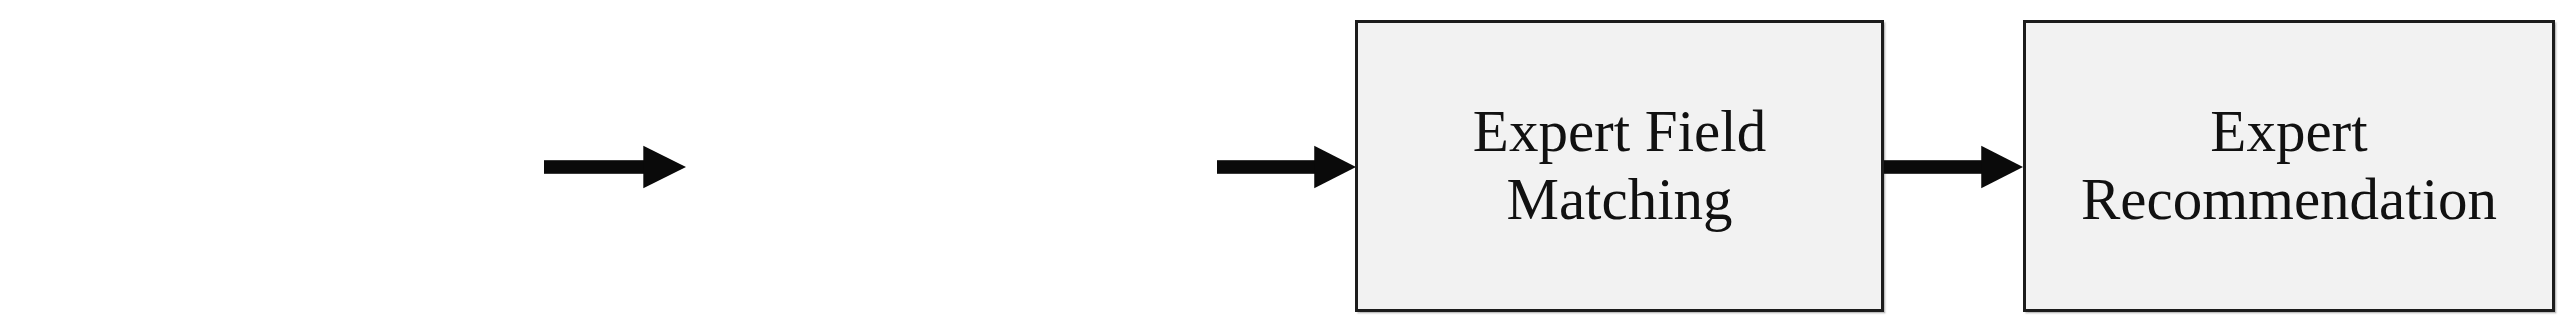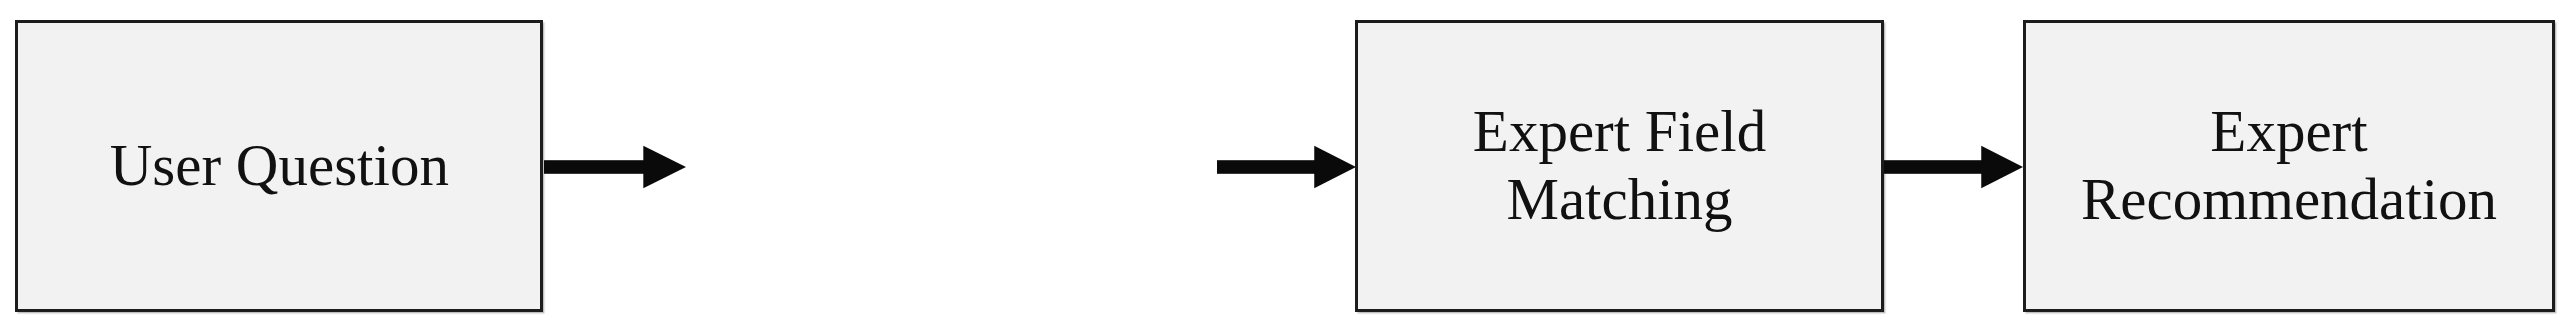--- a/index.html
+++ b/index.html
@@ -47,23 +47,20 @@
   .arrow-1 { left: 544px;  width: 142px; }
   .arrow-2 { left: 1217px; width: 139px; }
   .arrow-3 { left: 1884px; width: 139px; }
   .arrow svg { display: block; width: 100%; height: 100%; }
 </style>
 </head>
 <body>
 
 <div class="canvas">
 
-  <div class="node node-1">
-    <div class="node-label">User Question</div>
-  </div>
 
   <div class="arrow arrow-1">
     <svg viewBox="0 0 173 60" preserveAspectRatio="none">
       <rect x="0" y="21.5" width="126" height="17" fill="#0a0a0a"></rect>
       <polygon points="121,3.5 173,30 121,56.5" fill="#0a0a0a"></polygon>
     </svg>
   </div>
 
 
   <div class="arrow arrow-2">

